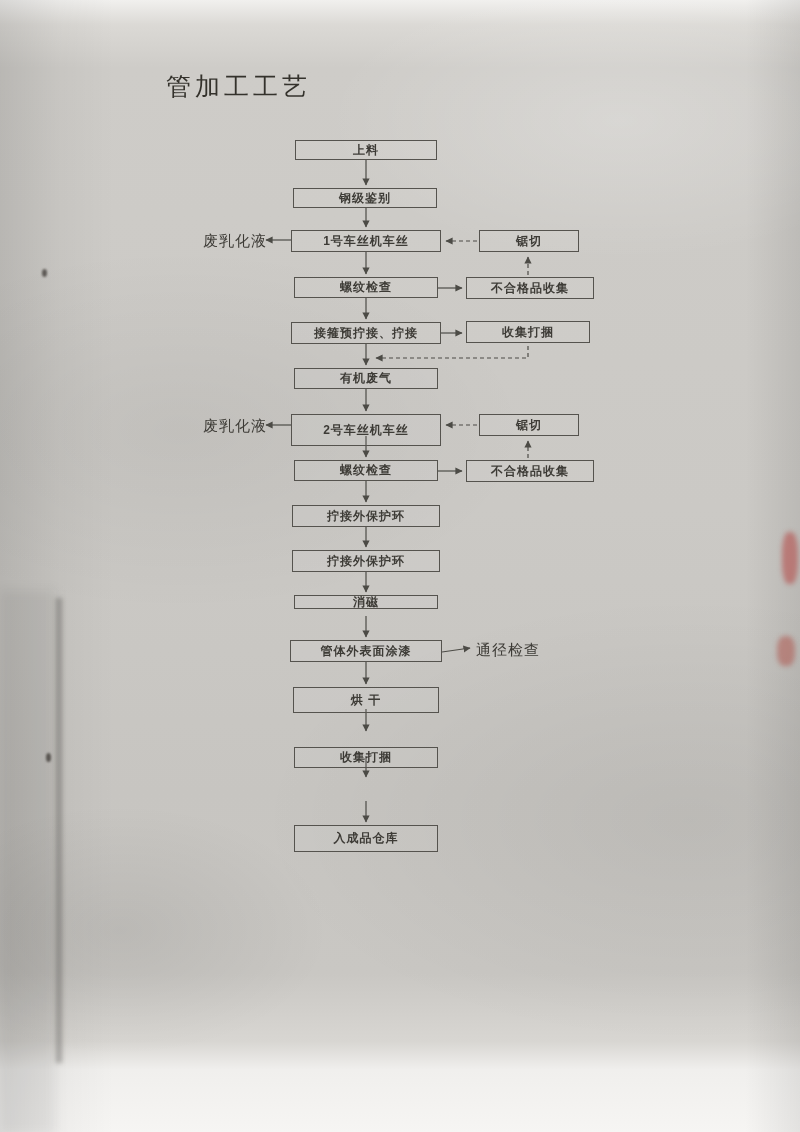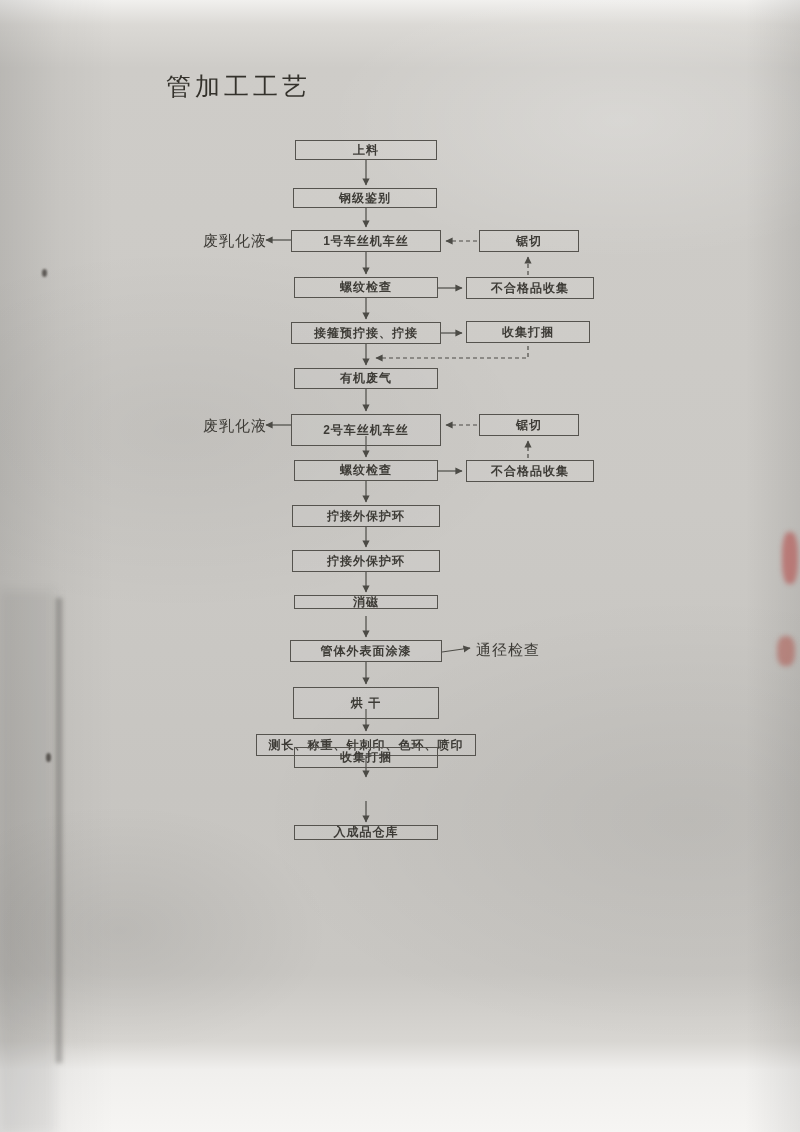--- a/index.html
+++ b/index.html
@@ -100,24 +100,23 @@
   <div class="node" style="left:291px;top:230px;width:150px;height:22px">1号车丝机车丝</div>
   <div class="node" style="left:294px;top:277px;width:144px;height:21px">螺纹检查</div>
   <div class="node" style="left:291px;top:322px;width:150px;height:22px">接箍预拧接、拧接</div>
   <div class="node" style="left:294px;top:368px;width:144px;height:21px">有机废气</div>
   <div class="node" style="left:291px;top:414px;width:150px;height:32px">2号车丝机车丝</div>
   <div class="node" style="left:294px;top:460px;width:144px;height:21px">螺纹检查</div>
   <div class="node" style="left:292px;top:505px;width:148px;height:22px">拧接外保护环</div>
   <div class="node" style="left:292px;top:550px;width:148px;height:22px">拧接外保护环</div>
   <div class="node" style="left:294px;top:595px;width:144px;height:14px">消磁</div>
   <div class="node" style="left:290px;top:640px;width:152px;height:22px">管体外表面涂漆</div>
-  <div class="node" style="left:293px;top:687px;width:146px;height:32px">烘  干</div>
-  <div class="node" style="left:256px;top:734px;width:220px;height:22px">测长、称重、针刺印、色环、喷印</div>
+  <div class="node" style="left:293px;top:687px;width:146px;height:26px">烘  干</div>
   <div class="node" style="left:294px;top:747px;width:144px;height:21px">收集打捆</div>
-  <div class="node" style="left:294px;top:825px;width:144px;height:15px">入成品仓库</div>
+  <div class="node" style="left:294px;top:825px;width:144px;height:27px">入成品仓库</div>
 
   <div class="node" style="left:479px;top:230px;width:100px;height:22px">锯切</div>
   <div class="node" style="left:466px;top:277px;width:128px;height:22px">不合格品收集</div>
   <div class="node" style="left:466px;top:321px;width:124px;height:22px">收集打捆</div>
   <div class="node" style="left:479px;top:414px;width:100px;height:22px">锯切</div>
   <div class="node" style="left:466px;top:460px;width:128px;height:22px">不合格品收集</div>
 
   <div class="side-label" style="left:203px;top:232px">废乳化液</div>
   <div class="side-label" style="left:203px;top:417px">废乳化液</div>
   <div class="side-label" style="left:476px;top:641px">通径检查</div>

